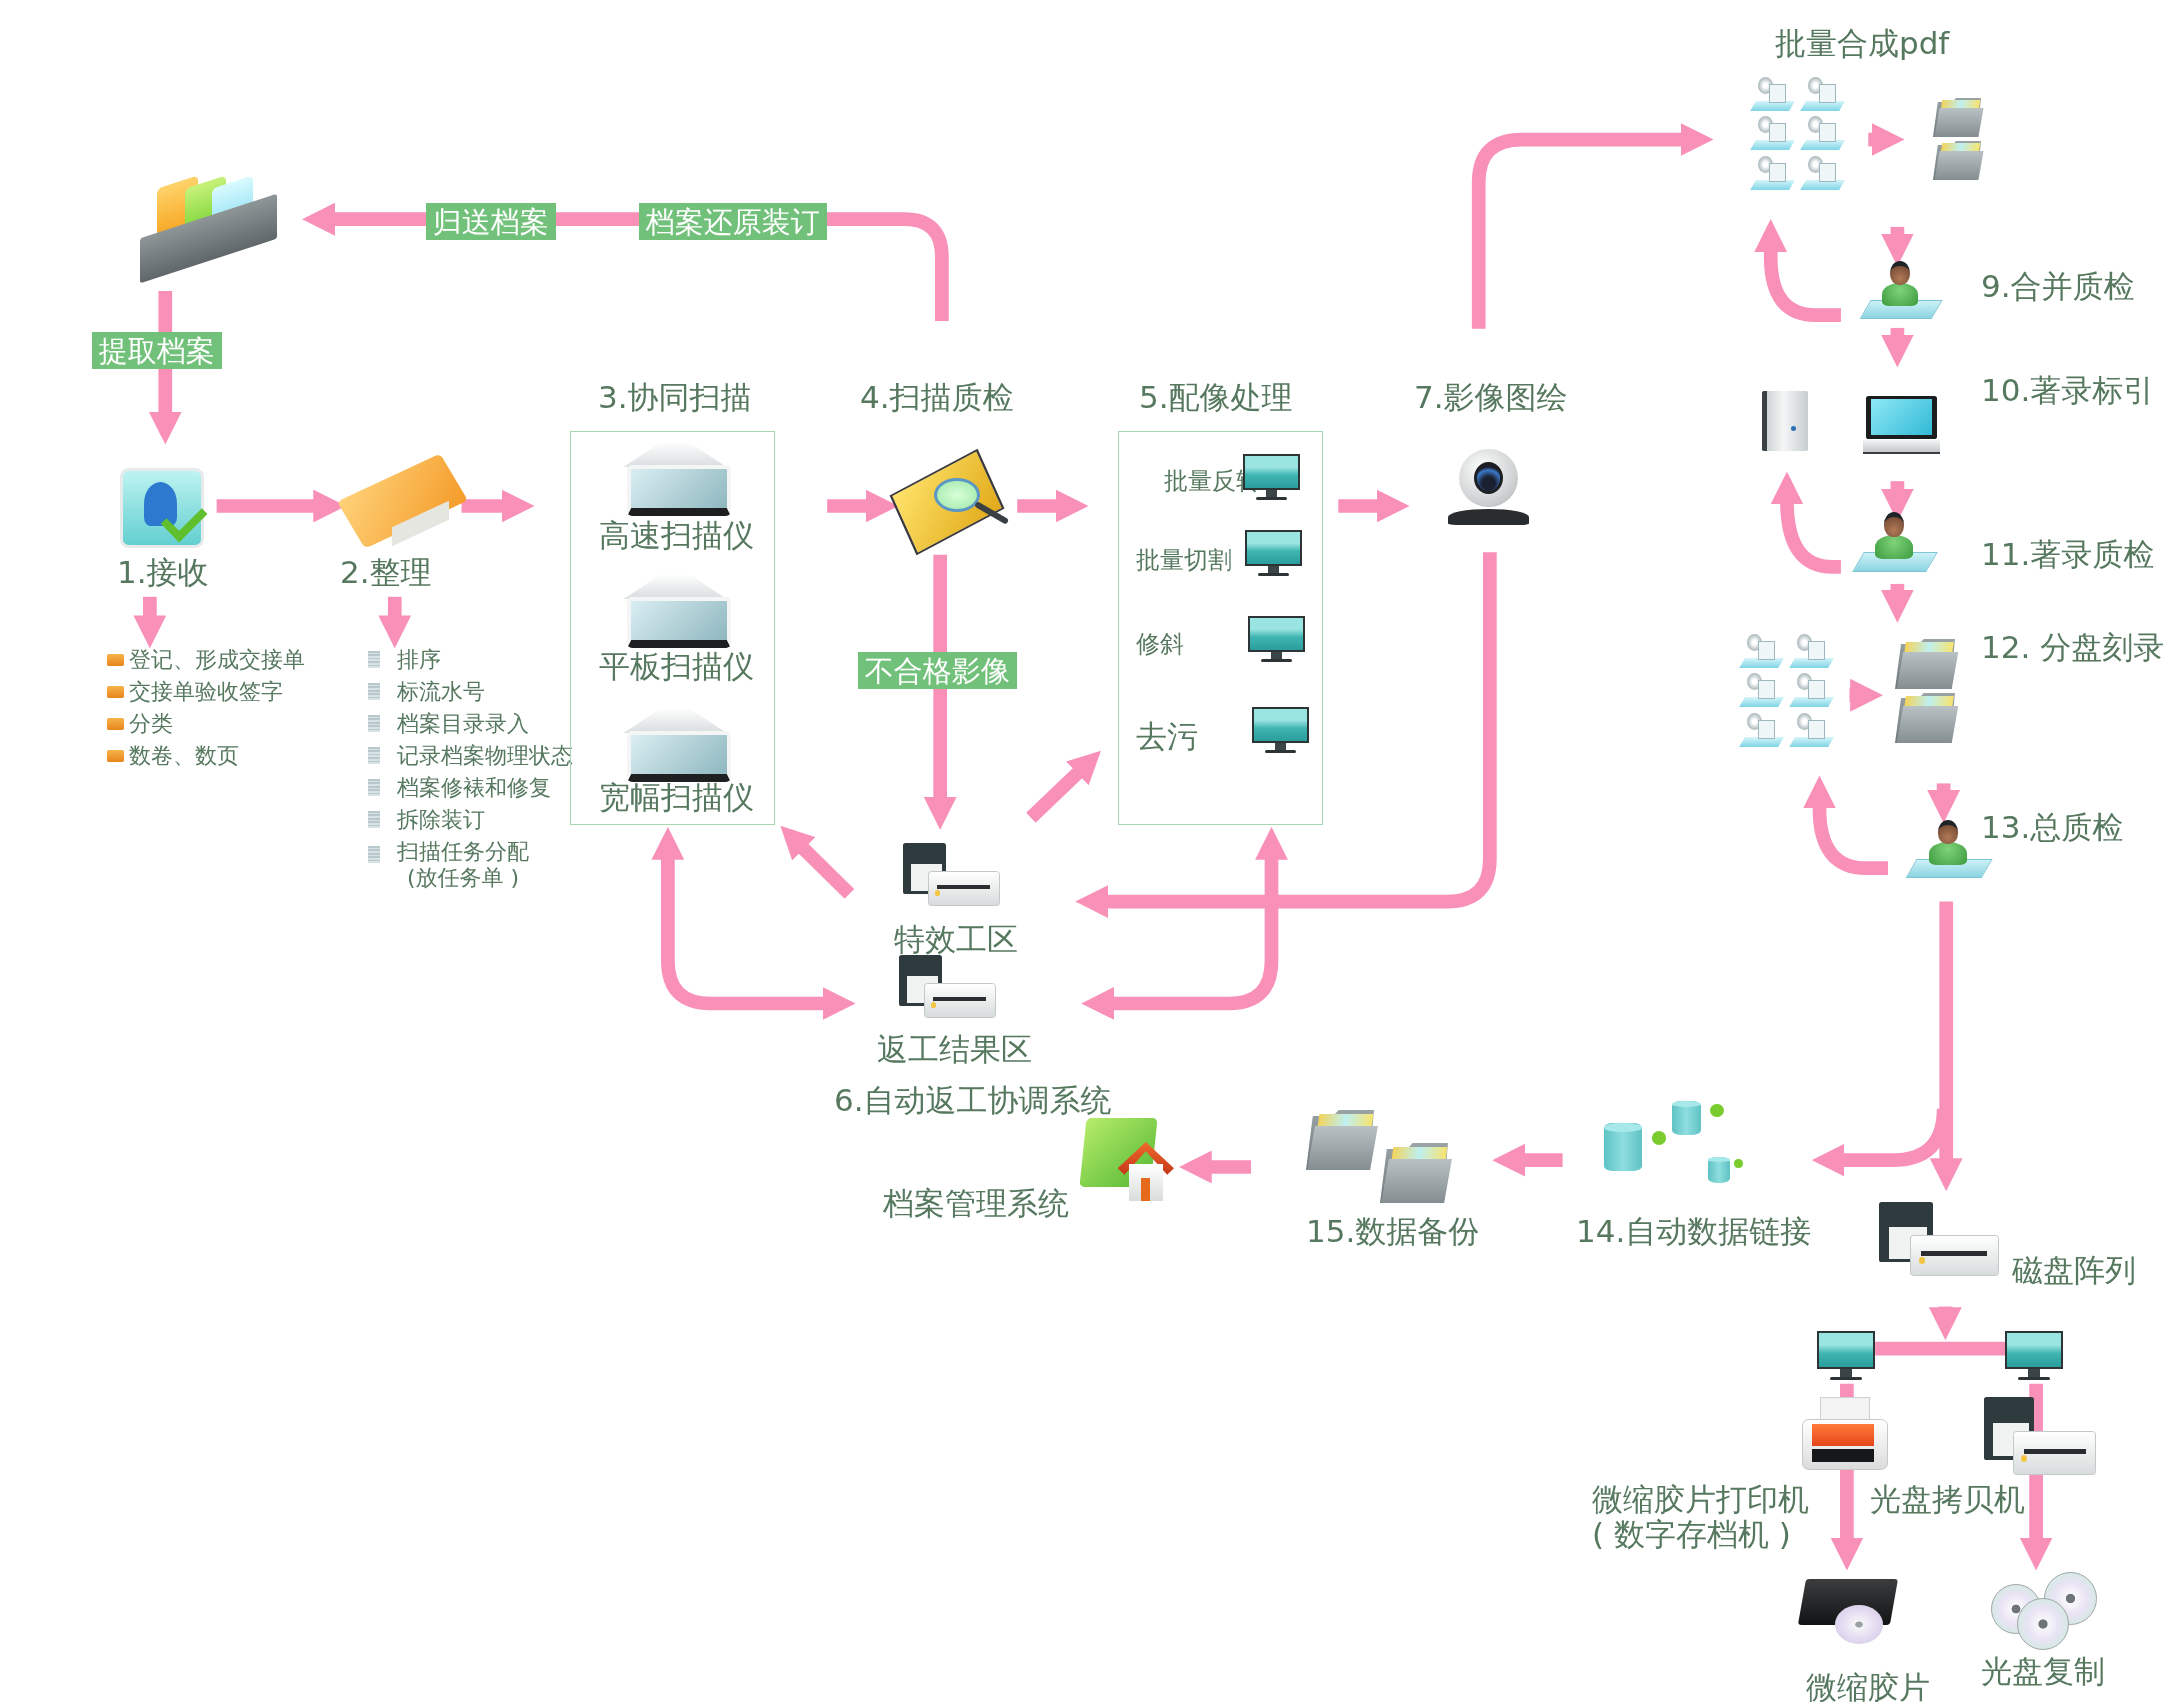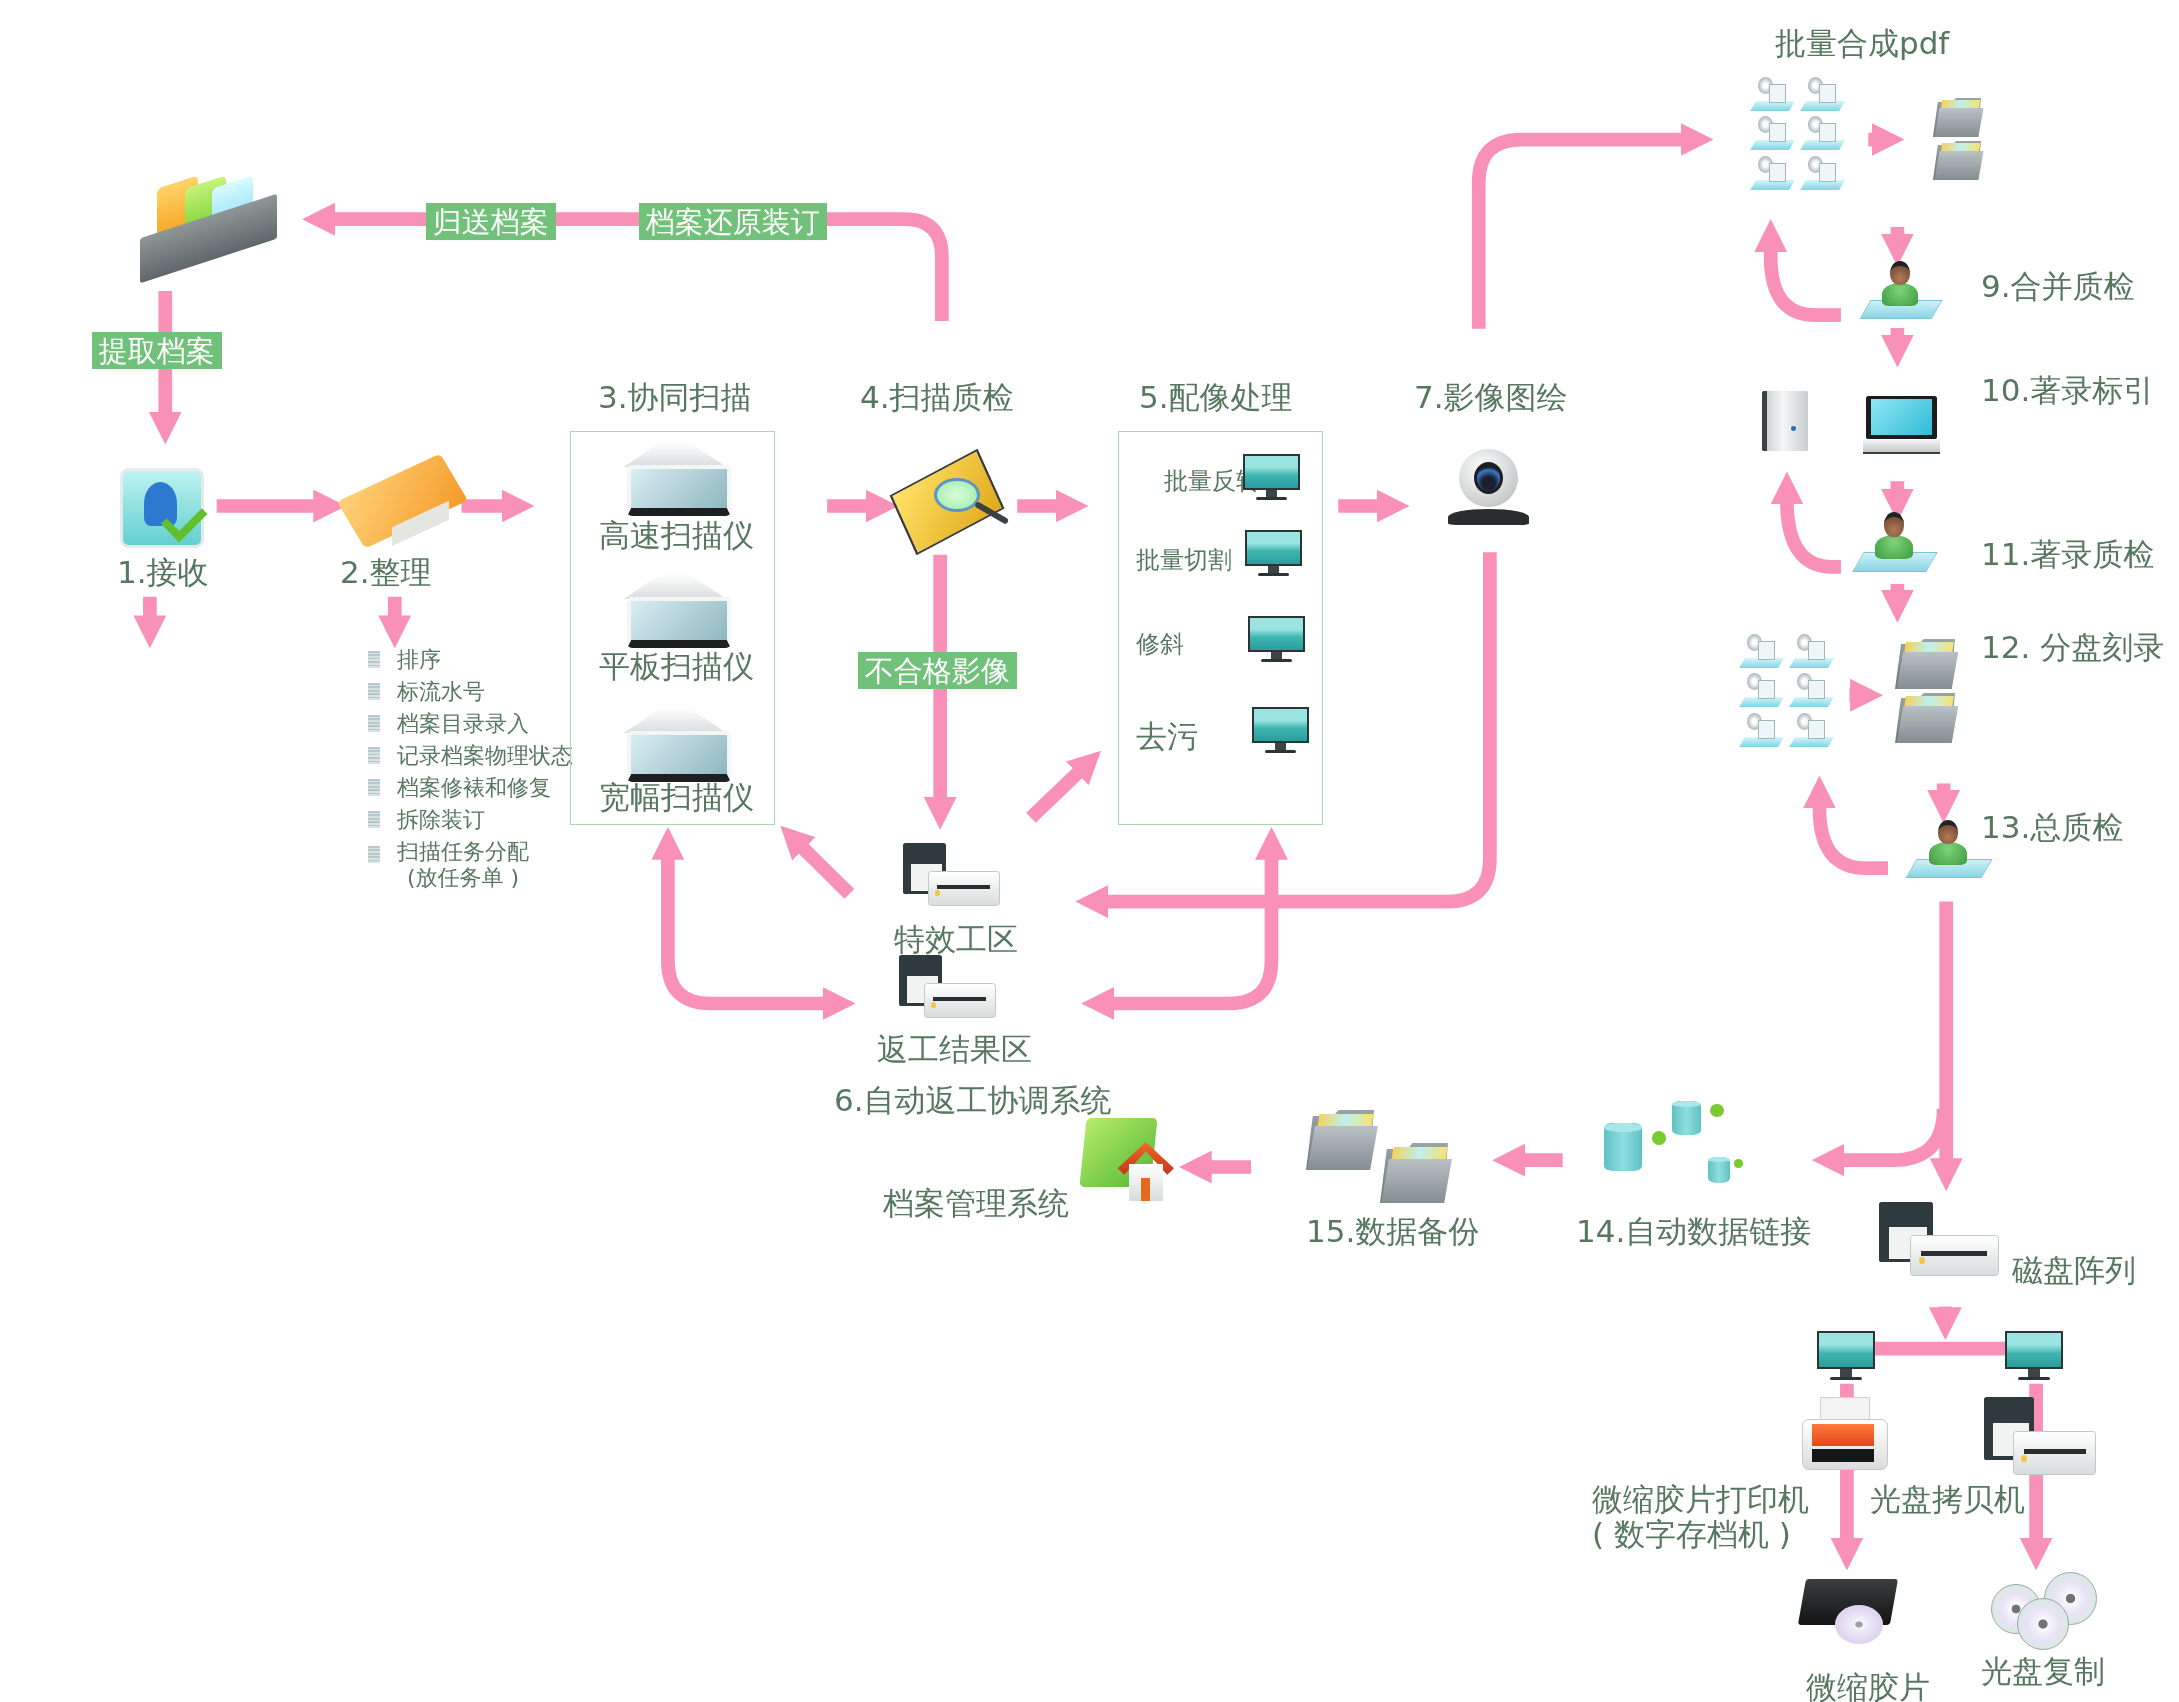--- a/index.html
+++ b/index.html
@@ -191,20 +191,38 @@
   <div class="tag" style="left:426px;top:203px;">归送档案</div>
   <div class="tag" style="left:639px;top:203px;">档案还原装订</div>
   <div class="tag" style="left:92px;top:332px;">提取档案</div>
 
   <div class="icon recv" style="left:120px;top:468px;width:84px;height:80px;">
     <div class="tile"></div>
       <div class="who"></div>
       <div class="check"></div>
   </div>
   <div class="abs step-title" style="left:117px;top:552px;">1.接收</div>
+  <ul class="list" style="left:107px;top:644px;">
+    <li>
+        <span class="bullet-folder"></span>
+        <span>登记、形成交接单</span>
+      </li>
+    <li>
+        <span class="bullet-folder"></span>
+        <span>交接单验收签字</span>
+      </li>
+    <li>
+        <span class="bullet-folder"></span>
+        <span>分类</span>
+      </li>
+    <li>
+        <span class="bullet-folder"></span>
+        <span>数卷、数页</span>
+      </li>
+  </ul>
 
   <div class="icon book" style="left:351px;top:462px;width:103px;height:86px;">
     <div class="cover"></div>
       <div class="pages"></div>
   </div>
   <div class="abs step-title" style="left:340px;top:552px;">2.整理</div>
   <ul class="list list-doc" style="left:368px;top:644px;text-align:center;">
     <li>
         <span class="bullet-doc"></span>
         <span>排序</span>

